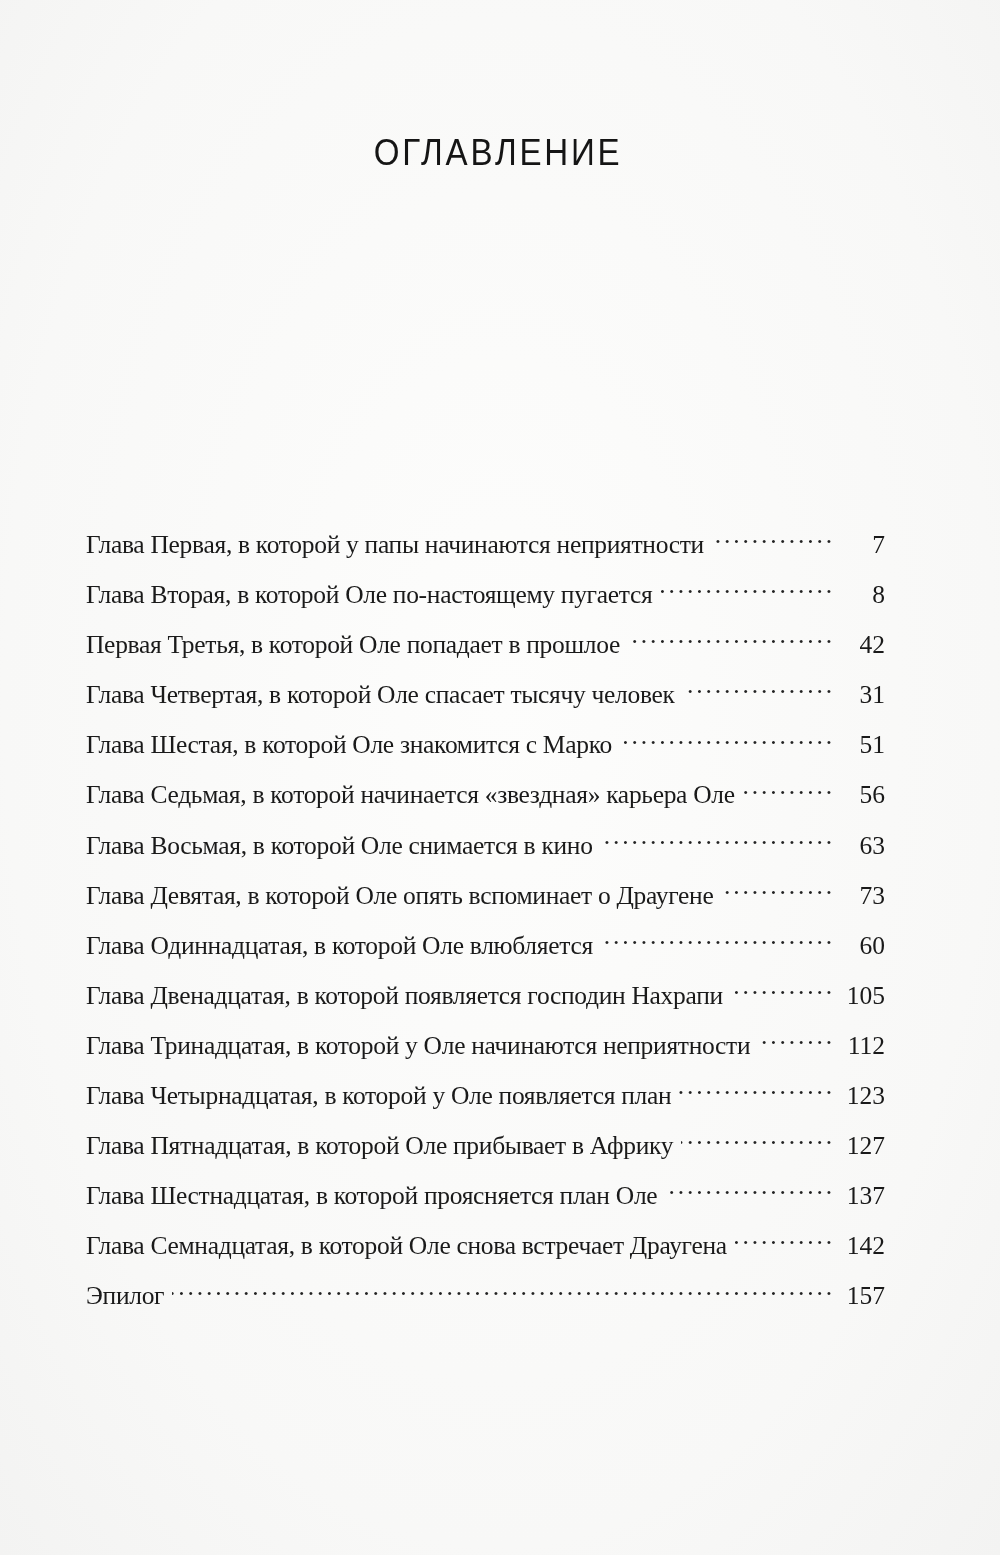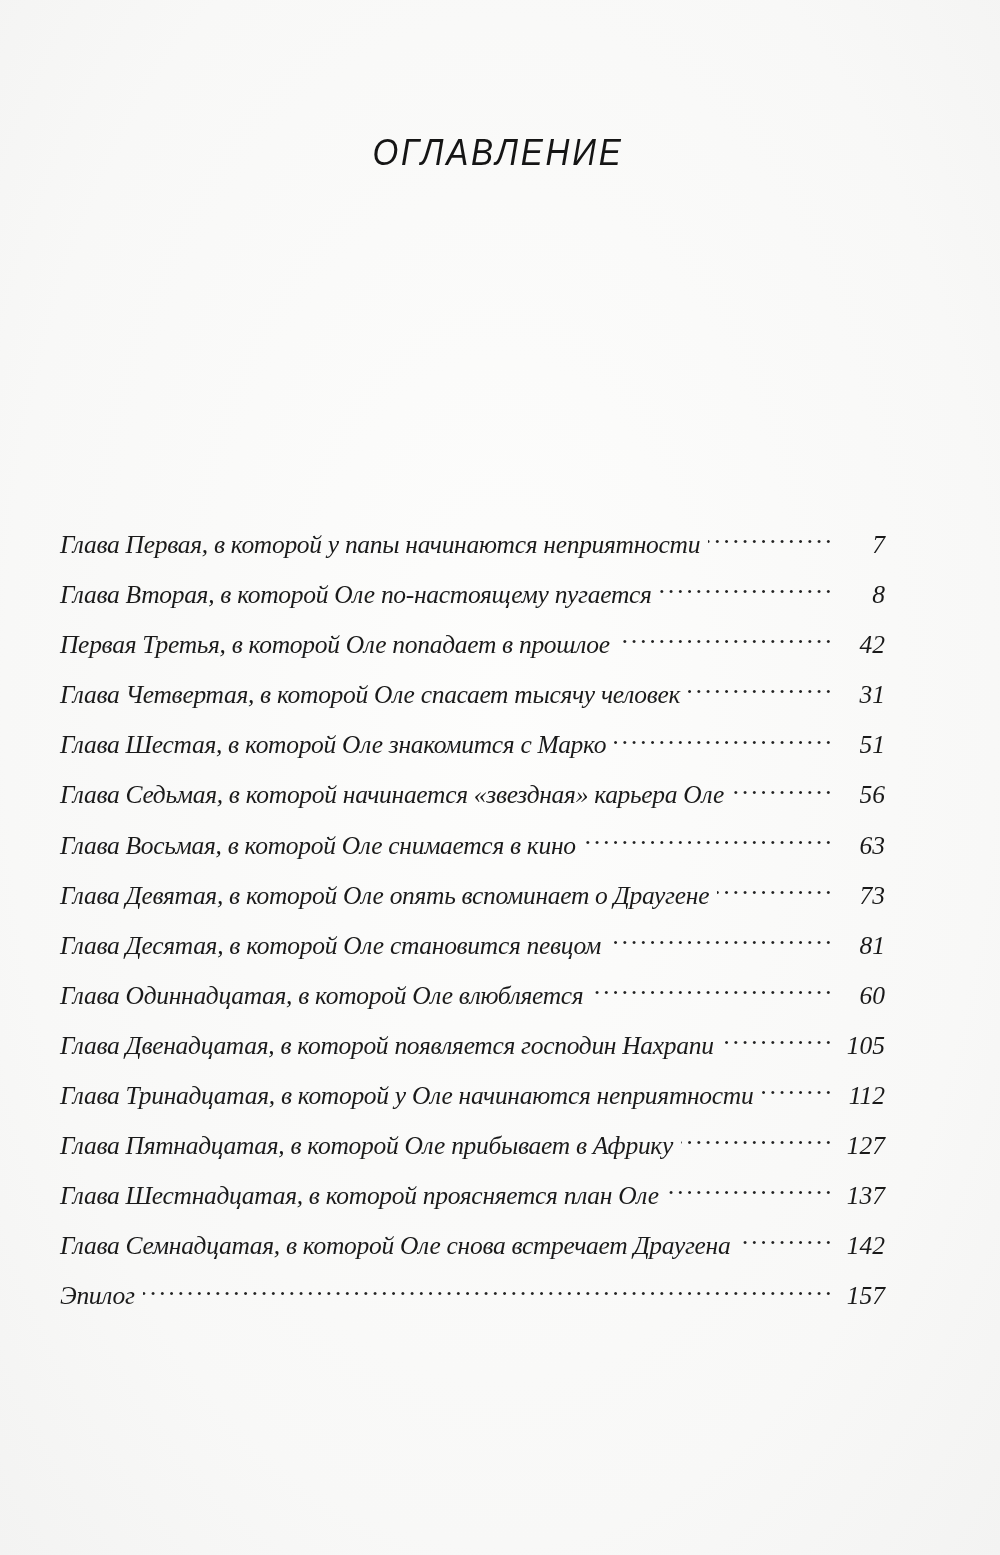--- a/index.html
+++ b/index.html
@@ -14,21 +14,20 @@
       overflow: hidden;
       font-family: "Liberation Serif", "DejaVu Serif", serif;
       color: #1a1a1a;
     }
     .page {
       position: absolute;
       left: 0; top: 0;
       width: 1000px;
       height: 1555px;
       background: radial-gradient(ellipse at 50% 45%, #fdfdfc 0%, #f8f8f7 70%, #f3f3f2 100%);
-      font-style: italic;
     }
     .title {
       position: absolute;
       top: 108px;
       left: 0;
       width: 1000px;
       text-align: center;
       font-family: "Liberation Sans", "DejaVu Sans", sans-serif;
       font-size: 36px;
       letter-spacing: 3px;
@@ -51,20 +50,21 @@
       align-items: baseline;
       height: 50.1px;
       font-size: 25.5px;
       line-height: 50px;
       white-space: nowrap;
     }
     .toc-label {
       flex: 0 0 auto;
       transform-origin: left;
       letter-spacing: -0.3px;
+      margin-left: 26px;
     }
     .toc-leader {
       flex: 1 1 auto;
       overflow: hidden;
       margin: 0 6px 0 8px;
       position: relative;
       height: 1em;
     }
     .toc-leader::before {
       content: ". . . . . . . . . . . . . . . . . . . . . . . . . . . . . . . . . . . . . . . . . . . . . . . . . . . . . . . . . . . . . . . . . . . . . . . . . . . . . . . . . . . . . . . . . . . . . . . . . . . . . . . . . . . . . . . . . . . . . .";
@@ -123,38 +123,38 @@
         <span class="toc-label">Глава Восьмая, в которой Оле снимается в кино</span>
         <span class="toc-leader"></span>
         <span class="toc-page">63</span>
       </li>
     <li class="toc-row">
         <span class="toc-label">Глава Девятая, в которой Оле опять вспоминает о Драугене</span>
         <span class="toc-leader"></span>
         <span class="toc-page">73</span>
       </li>
     <li class="toc-row">
-        <span class="toc-label">Глава Десятая, в которой Оле становится певцом</span>
-        <span class="toc-leader"></span>
-        <span class="toc-page">81</span>
-      </li>
-    <li class="toc-row">
         <span class="toc-label">Глава Одиннадцатая, в которой Оле влюбляется</span>
         <span class="toc-leader"></span>
         <span class="toc-page">60</span>
       </li>
     <li class="toc-row">
         <span class="toc-label">Глава Двенадцатая, в которой появляется господин Нахрапи</span>
         <span class="toc-leader"></span>
         <span class="toc-page">105</span>
       </li>
     <li class="toc-row">
         <span class="toc-label">Глава Тринадцатая, в которой у Оле начинаются неприятности</span>
         <span class="toc-leader"></span>
         <span class="toc-page">112</span>
+      </li>
+    <li class="toc-row">
+        <span class="toc-label">Глава Четырнадцатая, в которой у Оле появляется план</span>
+        <span class="toc-leader"></span>
+        <span class="toc-page">123</span>
       </li>
     <li class="toc-row">
         <span class="toc-label">Глава Пятнадцатая, в которой Оле прибывает в Африку</span>
         <span class="toc-leader"></span>
         <span class="toc-page">127</span>
       </li>
     <li class="toc-row">
         <span class="toc-label">Глава Шестнадцатая, в которой проясняется план Оле</span>
         <span class="toc-leader"></span>
         <span class="toc-page">137</span>

